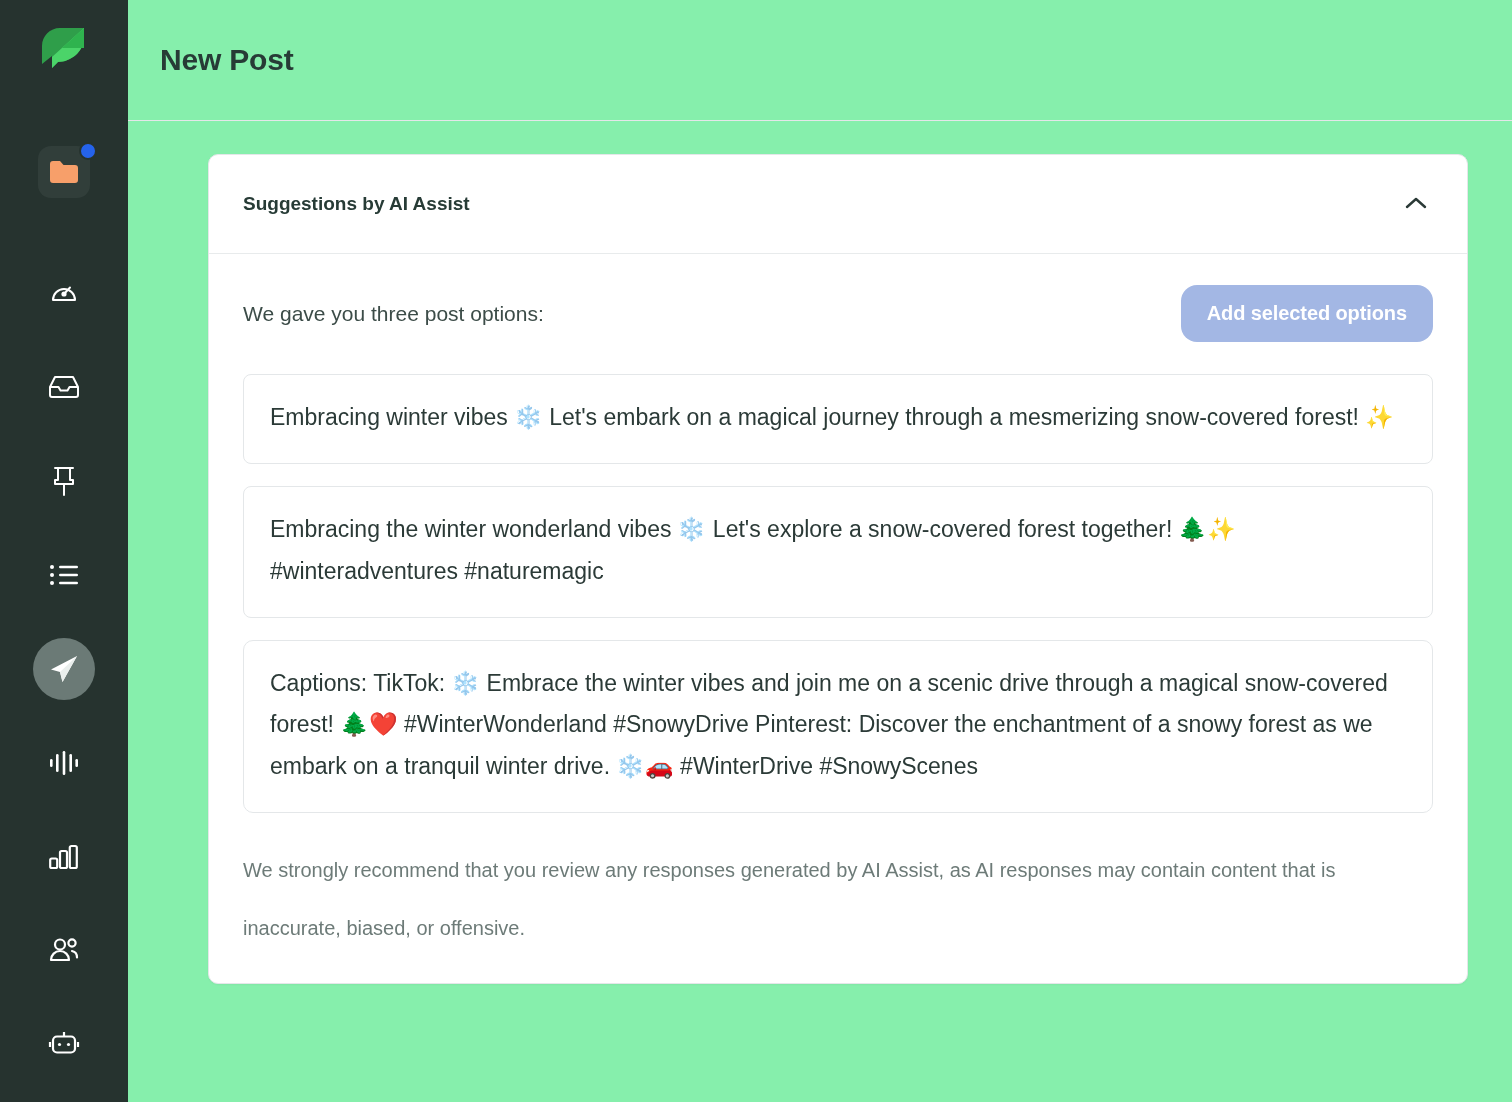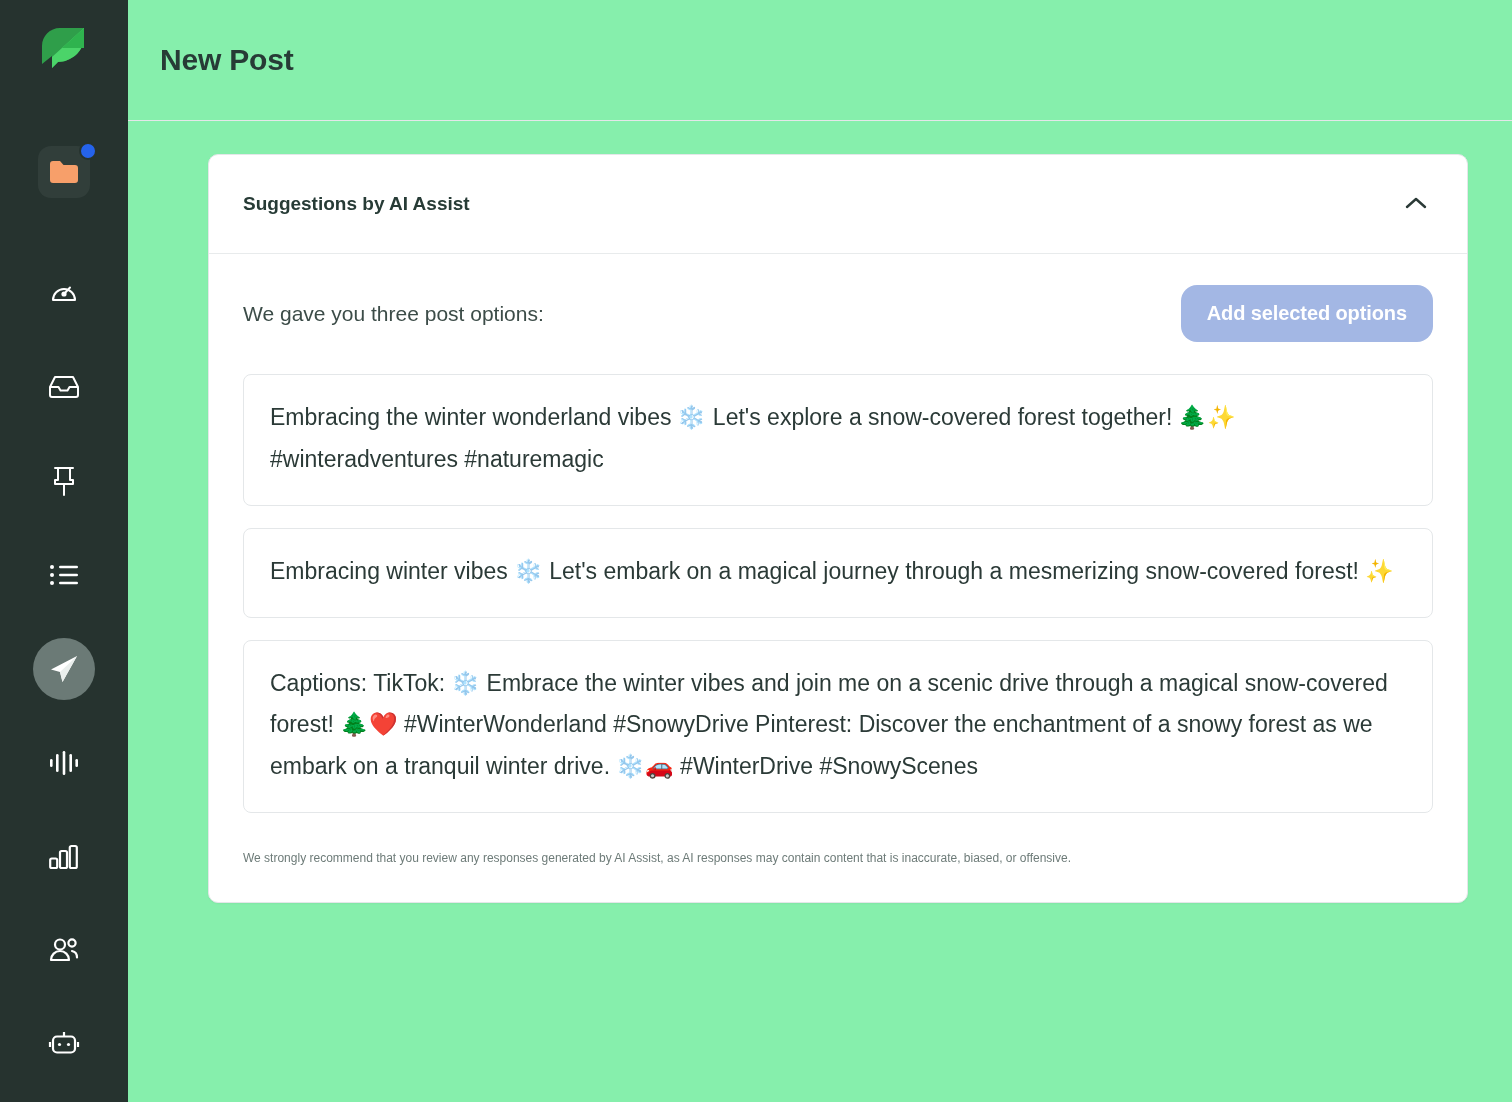--- a/index.html
+++ b/index.html
@@ -193,25 +193,25 @@
     border: 1px solid #e4e7e9;
     border-radius: 8px;
     padding: 22px 26px 24px 26px;
     margin-bottom: 22px;
     font-size: 23px;
     line-height: 1.82;
     color: #2b3a37;
     cursor: pointer;
     background: #fff;
   }
-  .suggestion:last-of-type { margin-bottom: 0; }
+  .suggestion:last-of-type { margin-bottom: 0; border-radius: 10px; }
 
   .disclaimer {
     margin-top: 28px;
-    font-size: 12px;
+    font-size: 20px;
     line-height: 2.9;
     color: #6d7b78;
     max-width: 1150px;
   }
 </style>
 </head>
 <body>
 
 <div class="app">
 
@@ -354,22 +354,22 @@
           </button>
         </div>
 
         <div class="ai-card-body">
 
           <div class="options-row">
             <span class="options-label">We gave you three post options:</span>
             <button class="add-options-btn">Add selected options</button>
           </div>
 
+          <div class="suggestion">Embracing winter vibes ❄️ Let's embark on a magical journey through a mesmerizing snow-covered forest! ✨</div>
           <div class="suggestion">Embracing the winter wonderland vibes ❄️ Let's explore a snow-covered forest together! 🌲✨ #winteradventures #naturemagic</div>
-          <div class="suggestion">Embracing winter vibes ❄️ Let's embark on a magical journey through a mesmerizing snow-covered forest! ✨</div>
           <div class="suggestion">Captions: TikTok: ❄️ Embrace the winter vibes and join me on a scenic drive through a magical snow-covered forest! 🌲❤️ #WinterWonderland #SnowyDrive Pinterest: Discover the enchantment of a snowy forest as we embark on a tranquil winter drive. ❄️🚗 #WinterDrive #SnowyScenes</div>
 
           <p class="disclaimer">We strongly recommend that you review any responses generated by AI Assist, as AI responses may contain content that is inaccurate, biased, or offensive.</p>
 
         </div>
       </div>
 
     </div>
   </section>
 </div>

